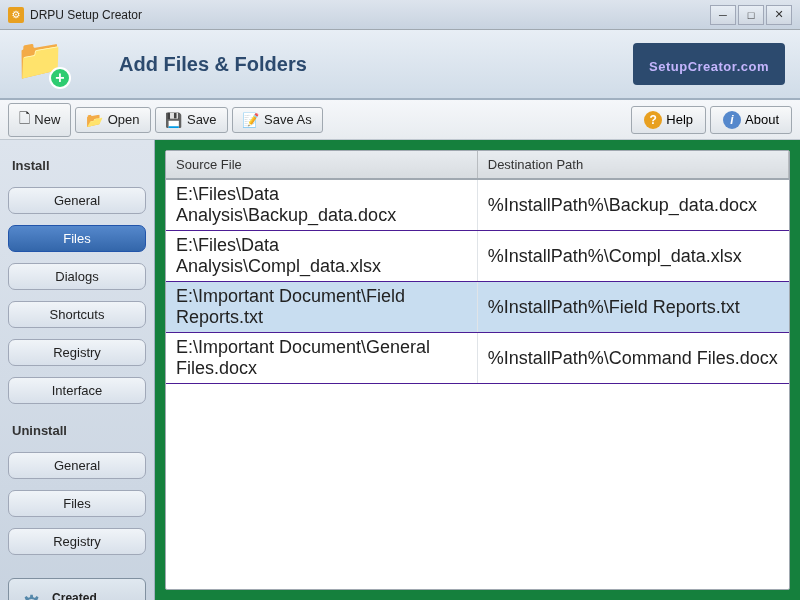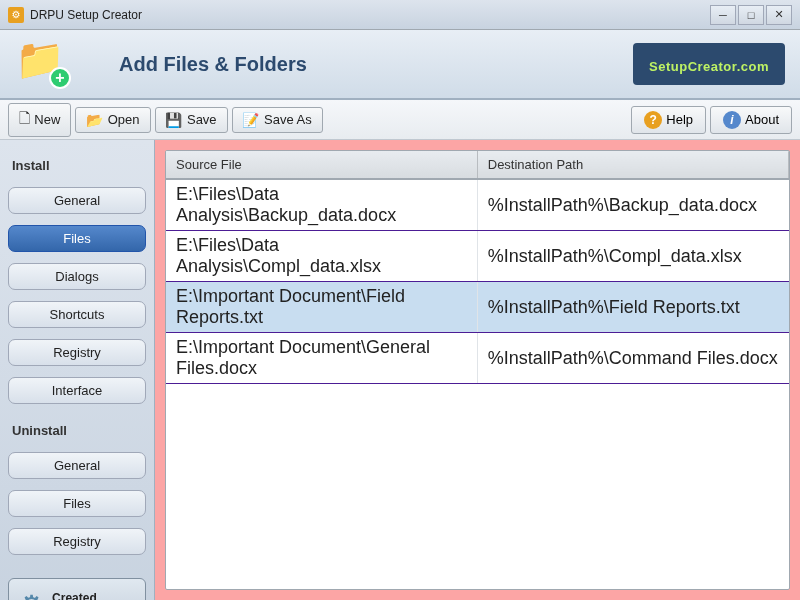--- a/index.html
+++ b/index.html
@@ -42,21 +42,21 @@
       position: absolute; bottom: 0; right: 0;
       width: 22px; height: 22px; background: #2ecc71; border-radius: 50%;
       display: flex; align-items: center; justify-content: center;
       color: white; font-size: 16px; font-weight: bold; border: 2px solid white;
     }
     .header-title { font-size: 20px; font-weight: bold; color: #2c4a6e; margin-left: 36px; }
     .header-brand {
       background: #2c4a6e; color: #7ec8e3; font-size: 22px; font-weight: bold;
       padding: 8px 16px; border-radius: 4px; letter-spacing: 0.5px;
     }
-    .header-brand span { color: #bef264; }
+    .header-brand span { color: #c4b5fd; }
 
     
     .toolbar {
       background: linear-gradient(to bottom, #f5f7fa, #e8ecf0);
       height: 40px;
       display: flex;
       align-items: center;
       padding: 0 8px;
       gap: 4px;
       border-bottom: 1px solid #c0c8d0;
@@ -109,21 +109,21 @@
       background: linear-gradient(to bottom, #e0e8f0, #c0ccd8);
       border: 1px solid #8090a0; border-radius: 6px;
       padding: 10px; cursor: pointer;
       display: flex; align-items: center; gap: 8px;
       margin-top: 4px;
     }
     .gear-icon { font-size: 28px; color: #5588aa; }
     .create-setup-text { font-weight: bold; font-size: 12px; color: #222; line-height: 1.2; }
 
     
-    .content { flex: 1; display: flex; flex-direction: column; background: #fca5a5; padding: 10px; gap: 15px; }
+    .content { flex: 1; display: flex; flex-direction: column; background: #15803d; padding: 10px; gap: 15px; }
 
     
     .file-table-container {
       flex: 1; background: white; border: 1px solid #a0a8b0;
       border-radius: 2px; overflow: hidden; display: flex; flex-direction: column;
     }
     .file-table {
       width: 100%; border-collapse: collapse;
     }
     .file-table th {

